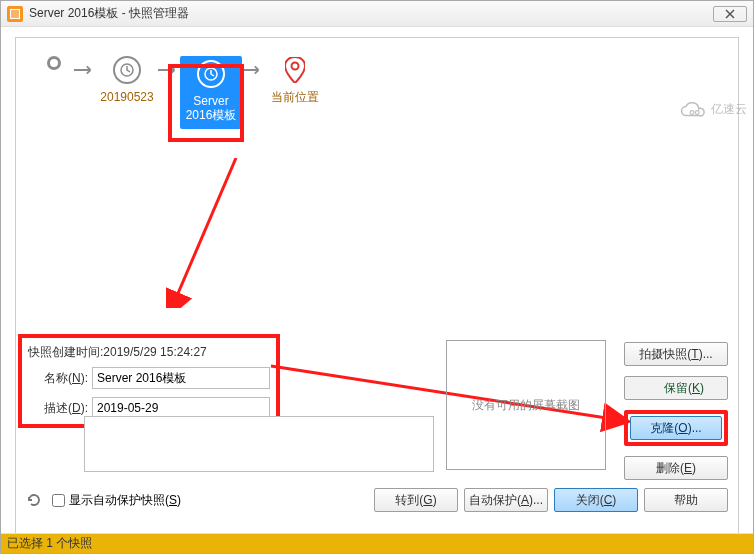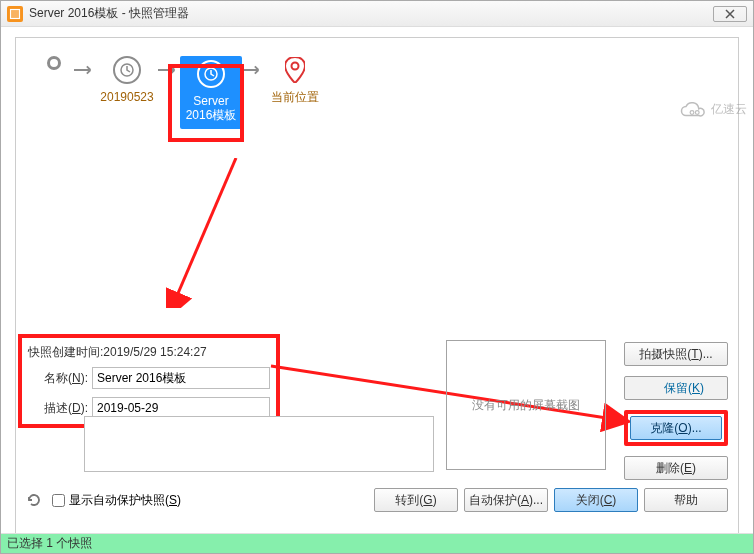--- a/index.html
+++ b/index.html
@@ -37,32 +37,32 @@
 .details-box .lbl { width:60px; text-align:right; margin-right:4px; color:#333;}
 .details-box input { flex:1; height:22px; border:1px solid #bdbdbd; padding:0 4px; background:#fff; }
 .created { margin-bottom:2px; color:#333; }
 
 .desc-area { position:absolute; left:68px; top:378px; width:350px; height:56px; border:1px solid #bdbdbd; background:#fff; }
 
 .preview { position:absolute; left:430px; top:302px; width:160px; height:130px; border:1px solid #a3a3a3; display:flex; align-items:center; justify-content:center; color:#888; }
 
 .right-btns { position:absolute; right:10px; top:304px; width:104px; display:flex; flex-direction:column; gap:10px; }
 .btn { height:24px; border:1px solid #9e9e9e; background:linear-gradient(#fdfdfd,#ececec); border-radius:2px; display:flex; align-items:center; justify-content:center; cursor:pointer; color:#333;}
-.btn.disabled { color:#0369a1; background:#f2f2f2; cursor:default;padding-left:16px;}
+.btn.disabled { color:#14532d; background:#f2f2f2; cursor:default;padding-left:16px;}
 .btn.primary { background:linear-gradient(#cde8ff,#a9d6fb); border-color:#2d7dbd; color:#063a63;}
 .clone-hilite { border:4px solid #ff1a1a; padding:2px; border-radius:2px; }
 
 .bottom-bar { position:absolute; left:10px; right:10px; bottom:26px; height:28px; display:flex; align-items:center; }
 .bottom-bar .refresh-icon { width:16px; height:16px; color:#777; margin-right:6px; cursor:pointer;}
 .bottom-bar .chk { margin-right:4px; }
 .bottom-bar .spacer { flex:1; }
 .bottom-bar .btn { width:84px; margin-left:6px; }
 .bottom-bar .btn.close-btn { background:linear-gradient(#cde8ff,#a9d6fb); border-color:#2d7dbd; }
 
-.status { position:absolute; left:0; right:0; bottom:0; height:20px; padding-left:6px; display:flex; align-items:center; color:#333; border-top:1px solid #e0e0e0; background:#86efac;}
+.status { position:absolute; left:0; right:0; bottom:0; height:20px; padding-left:6px; display:flex; align-items:center; color:#333; border-top:1px solid #e0e0e0; background:#eab308;}
 
 .watermark { position:absolute; right:6px; top:100px; opacity:.55; display:flex; align-items:flex-start; gap:4px; color:#888; font-size:12px;}
 .watermark svg { width:30px; height:20px; }
 
 .u { text-decoration:underline; }
 </style>
 </head>
 <body>
 
 <div class="window">

